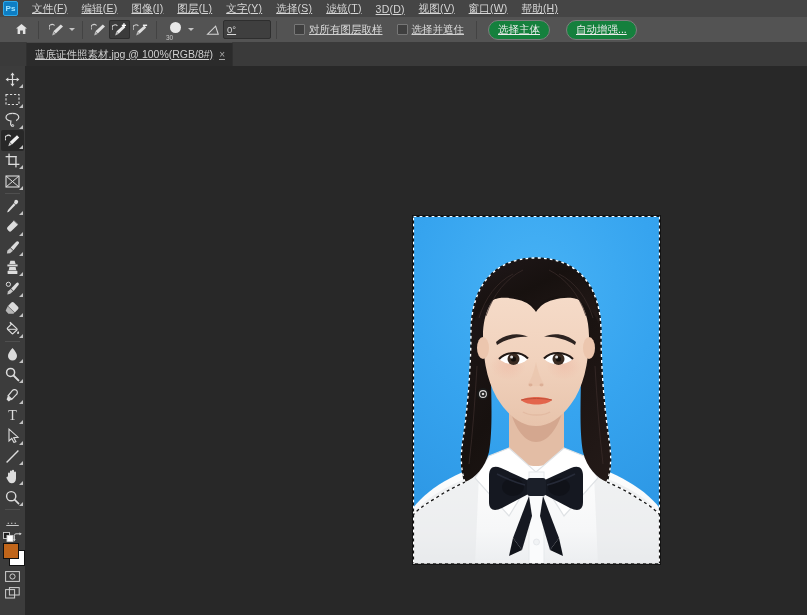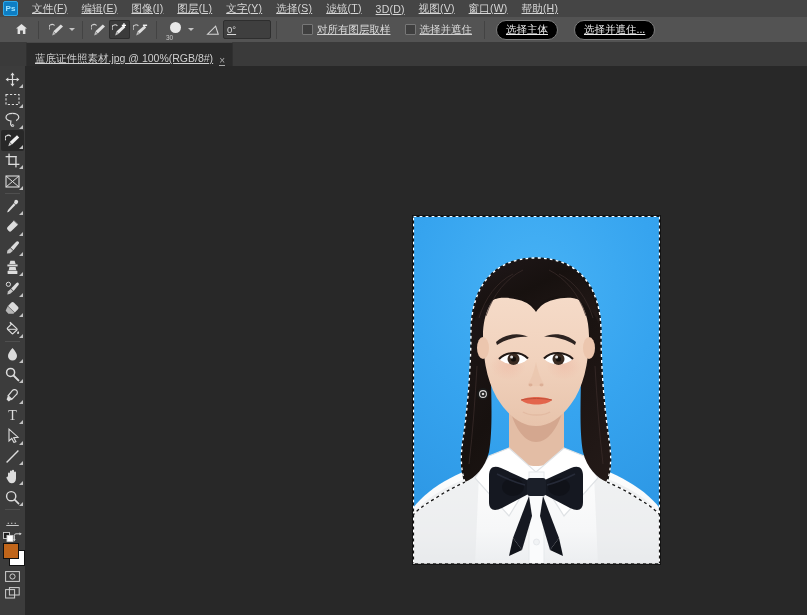--- a/index.html
+++ b/index.html
@@ -63,33 +63,33 @@
     display:flex;align-items:center;height:17px;background:#3f3f3f;
     border:1px solid #2e2e2e;border-radius:2px;width:43px;padding-left:3px;
     font-size:9.5px;color:#d8d8d8;
   }
   .cbrow{display:flex;align-items:center;gap:4px;}
   .cbox{
     width:9px;height:9px;background:#3f3f3f;border:1px solid #777;border-radius:1px;
   }
   .cblabel{font-size:10.5px;color:#dcdcdc;white-space:nowrap;}
   .pushbtn{
-    height:18px;background:#000000;border:1px solid #7d7d7d;border-radius:10px;
+    height:18px;background:#15803d;border:1px solid #7d7d7d;border-radius:10px;
     font-size:10.5px;color:#ececec;display:flex;align-items:center;justify-content:center;
     padding:0 9px;white-space:nowrap;
   }
 
   
   .tabbar{
     position:absolute;left:0;top:42px;width:807px;height:24px;
     background:#3a3a3a;display:flex;align-items:flex-end;
   }
   .tab{
     margin-left:26px;height:23px;background:#2b2b2b;
-    display:flex;align-items:flex-end;gap:6px;padding:0 7px 0 8px;
+    display:flex;align-items:center;gap:6px;padding:0 7px 0 8px;
     border-top:1px solid #494949;border-left:1px solid #303030;border-right:1px solid #303030;
   }
   .tab .tlabel{font-size:10.5px;color:#cfcfcf;white-space:nowrap;}
   .tab .tclose{font-size:10px;color:#a8a8a8;line-height:1;}
 
   
   .toolbar{
     position:absolute;left:0;top:66px;width:25px;height:549px;
     background:#3c3c3c;border-right:1px solid #2a2a2a;
     display:flex;flex-direction:column;align-items:center;padding-top:3px;
@@ -238,37 +238,37 @@
       <svg width="14" height="12" viewBox="0 0 14 12">
         <path d="M12.2 10.2 L1.6 10.2 L9.6 2.2 Z" fill="none" stroke="#d6d6d6" stroke-width="1.1"></path>
       </svg>
     </span>
     <div class="anglebox" data-interactable="true">
       <span data-interactable="false">0°</span>
     </div>
 
     <div class="ob-sep" data-interactable="false"></div>
 
-    <div class="cbrow" data-interactable="true" style="margin-left:20px;">
+    <div class="cbrow" data-interactable="true" style="margin-left:12px;">
       <span class="cbox" data-interactable="false"></span>
       <span class="cblabel" data-interactable="false">对所有图层取样</span>
     </div>
 
     <div style="width:14px;"></div>
 
     <div class="cbrow" data-interactable="true">
       <span class="cbox" data-interactable="false"></span>
       <span class="cblabel" data-interactable="false">选择并遮住</span>
     </div>
 
     <div class="ob-sep" data-interactable="false" style="margin-left:12px;"></div>
 
     <div class="pushbtn" data-interactable="true" style="margin-left:6px;">选择主体</div>
 
-    <div class="pushbtn" data-interactable="true" style="margin-left:16px;">选择并遮住...</div>
+    <div class="pushbtn" data-interactable="true" style="margin-left:16px;">自动增强...</div>
   </div>
 
   <div class="tabbar" data-interactable="false">
     <div class="tab" data-interactable="true">
       <span class="tlabel" data-interactable="false">蓝底证件照素材.jpg @ 100%(RGB/8#)</span>
       <span class="tclose" data-interactable="true">×</span>
     </div>
   </div>
 
   <div class="toolbar" data-interactable="false">

